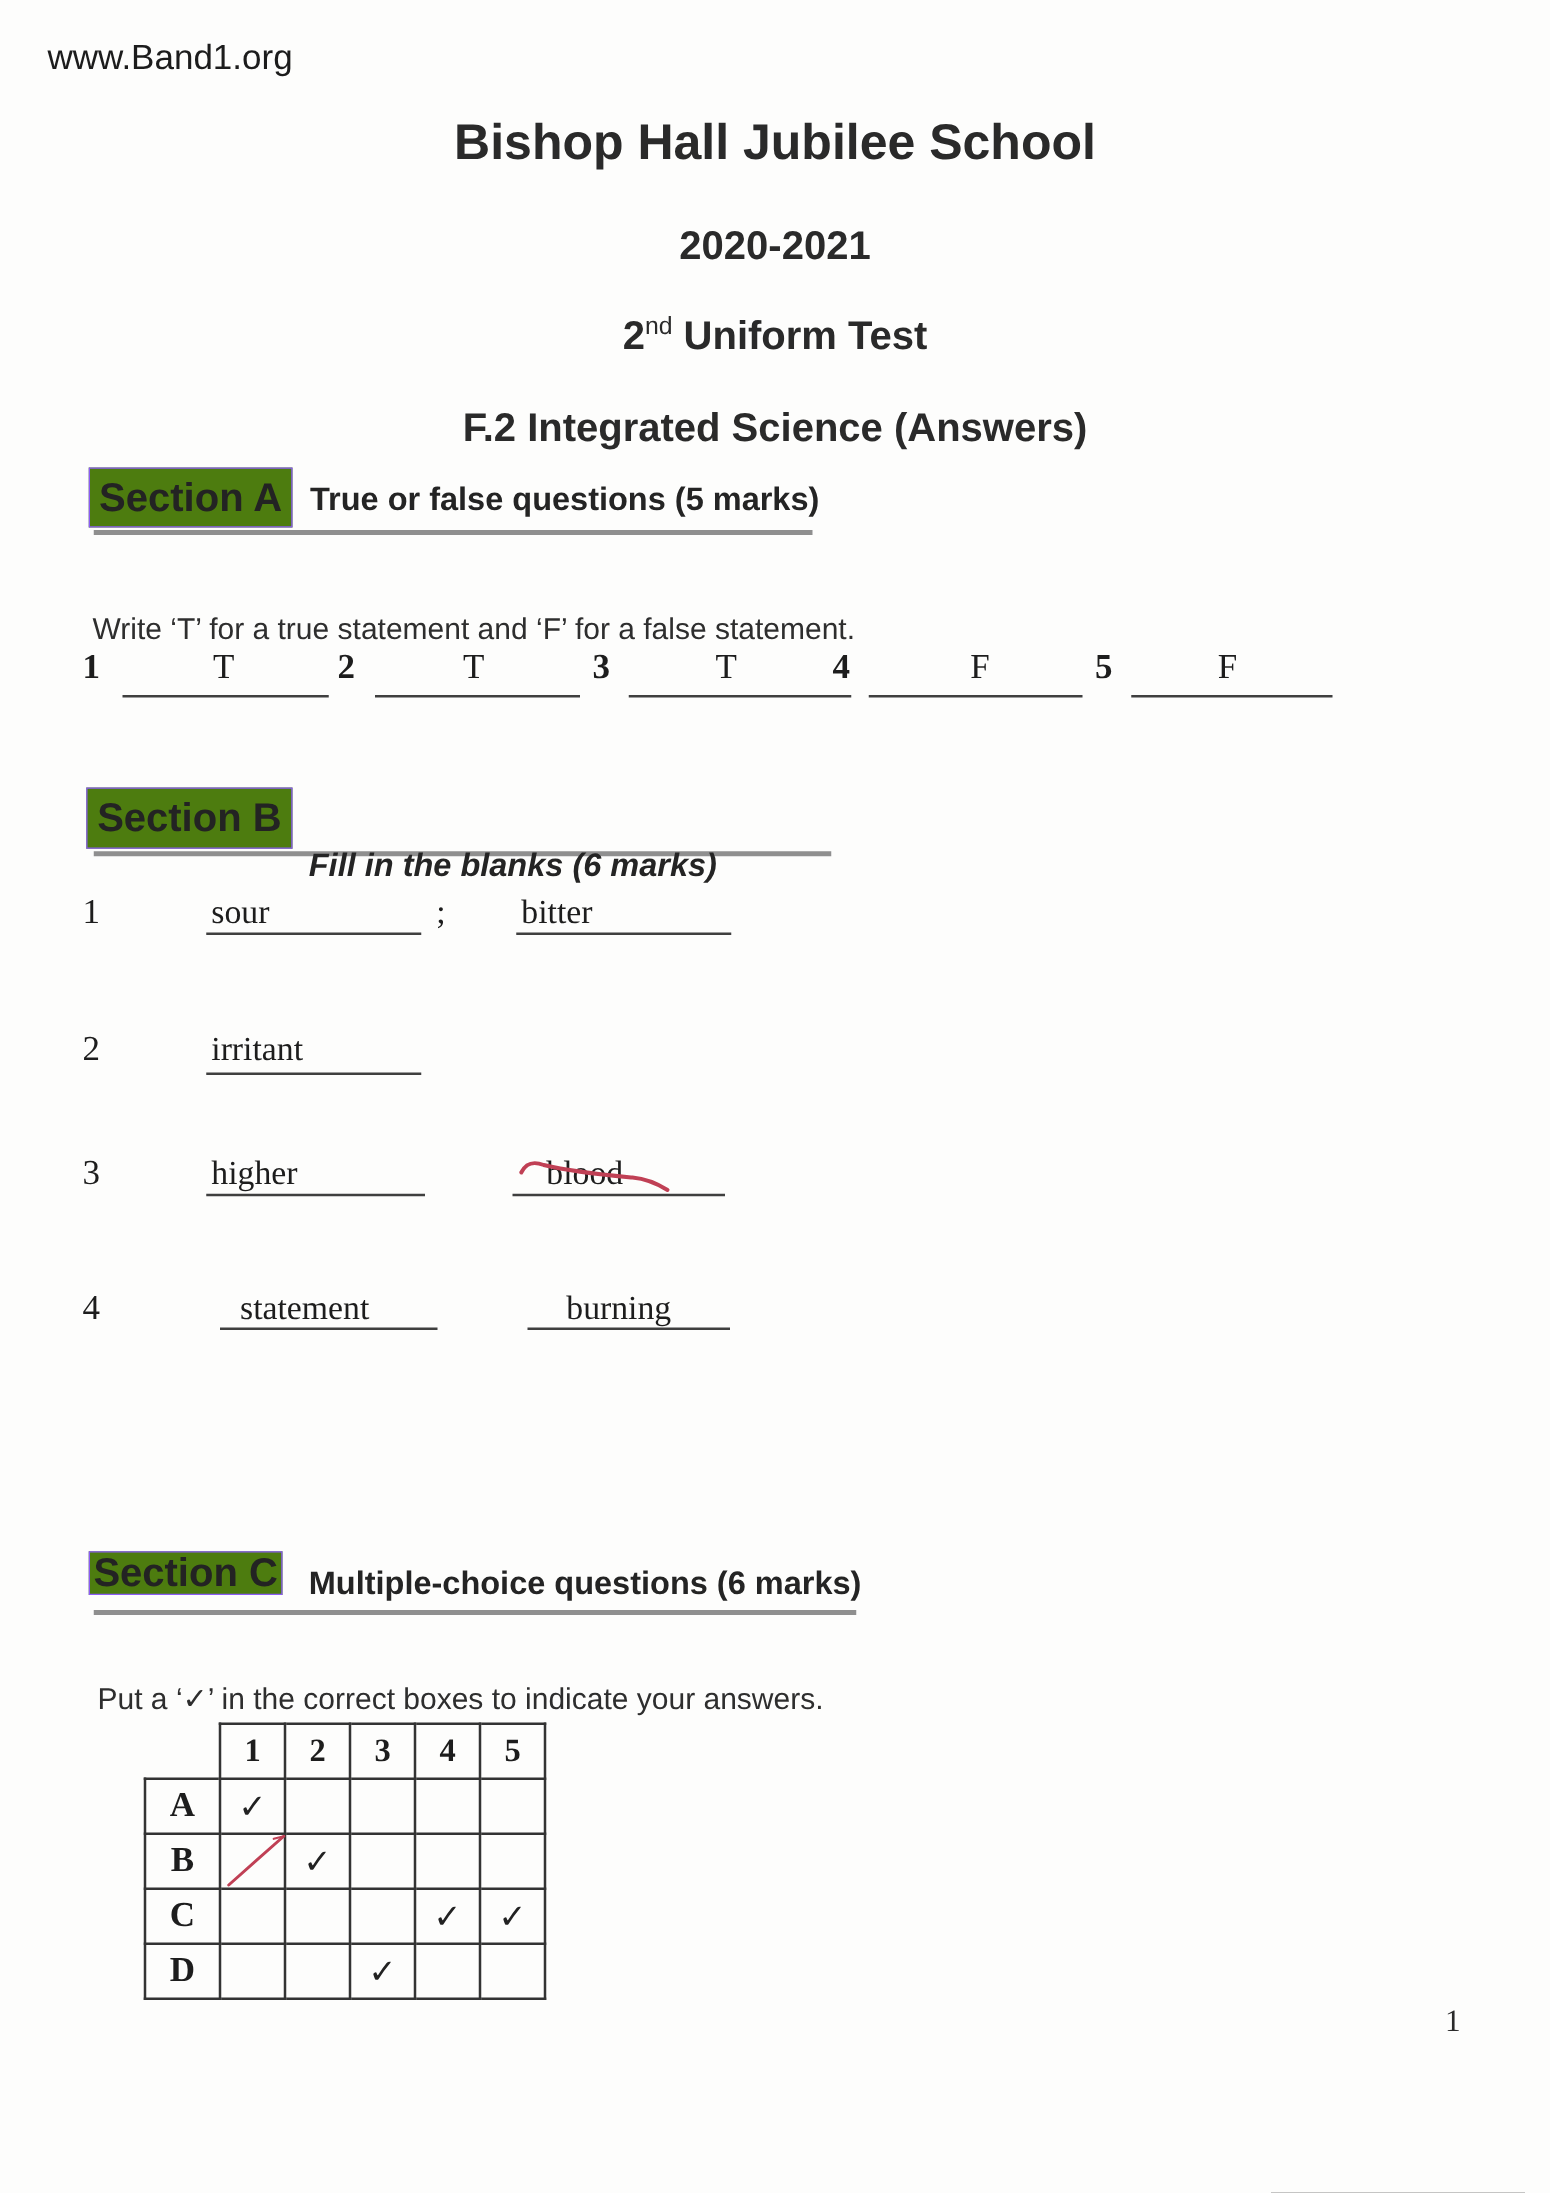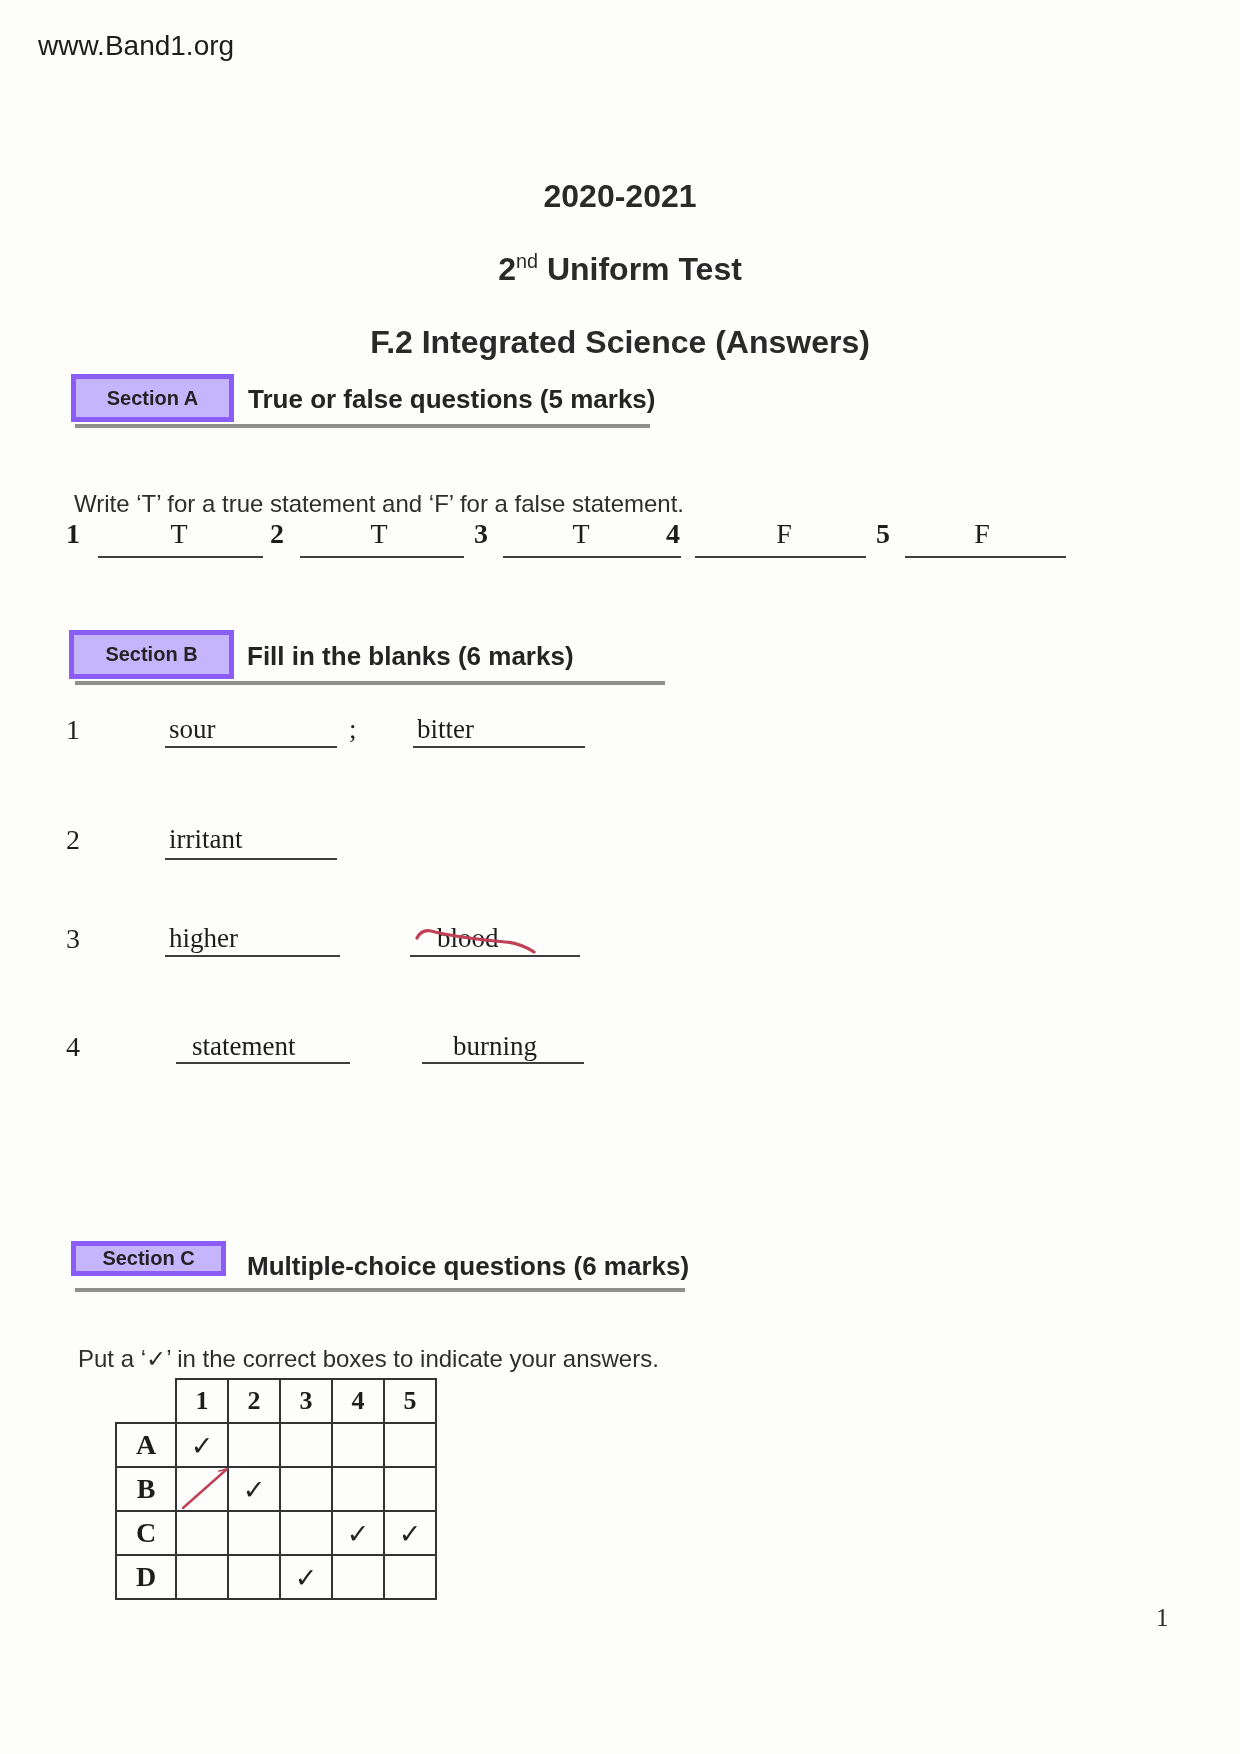--- a/index.html
+++ b/index.html
@@ -11,23 +11,23 @@
   .abs { position:absolute; }
   .center-line {
     position:absolute; left:0; width:1240px; text-align:center;
     font-weight:bold; color:#2a2a2a; white-space:nowrap;
   }
   .watermark { position:absolute; left:38px; top:30px; font-size:28px; color:#1c1c1c; }
   .sup { font-size:0.62em; vertical-align:super; font-weight:normal; }
 
   
   .sec-box {
-    position:absolute; background:#c4b5fd; border:5px solid #8b5cf6;
+    position:absolute; background:#4d7c0f; border:1px solid #8b5cf6;
     display:flex; align-items:center; justify-content:center;
-    font-weight:bold; font-size:20px; color:#232323; box-sizing:border-box;
+    font-weight:bold; font-size:32px; color:#232323; box-sizing:border-box;
   }
   .sec-title { position:absolute; font-weight:bold; font-size:26px; color:#242424; white-space:nowrap; }
   .sec-rule { position:absolute; height:4px; background:#8f8f8f; }
 
   .instr { position:absolute; font-size:24px; color:#2e2e2e; white-space:nowrap;
            font-family:"Liberation Sans","DejaVu Sans",sans-serif;margin-top:32px; }
   .tf-num, .b-num { position:absolute; font-family:"Liberation Serif",serif;
                     font-weight:bold; font-size:28px; color:#1d1d1d; }
   .tf-letter { position:absolute; font-family:"Liberation Serif",serif; font-size:28px;
                color:#1d1d1d; transform:translateX(-50%); }
@@ -47,20 +47,21 @@
 
   svg { display:block; }
 </style>
 </head>
 <body>
 
 <div class="page">
 
   <div class="watermark">www.Band1.org</div>
 
+  <div class="center-line" style="top:92px; font-size:40px;">Bishop Hall Jubilee School</div>
   <div class="center-line" style="top:178px; font-size:32px;">2020-2021</div>
   <div class="center-line" style="top:250px; font-size:32px;"><span>2</span><span class="sup">nd</span><span> Uniform Test</span></div>
   <div class="center-line" style="top:324px; font-size:32px;">F.2 Integrated Science (Answers)</div>
 
   <div class="sec-rule" style="left:75px; top:424px; width:575px;"></div>
   <div class="sec-box" style="left:71px; top:374px; width:163px; height:48px;">Section A</div>
   <div class="sec-title" style="left:248px; top:384px;">True or false questions (5 marks)</div>
   <div class="instr" style="left:74px; top:458px;">Write ‘T’ for a true statement and ‘F’ for a false statement.</div>
 
   <div>
@@ -80,21 +81,21 @@
     <span class="tf-letter" style="left:784px; top:518px;">F</span>
     <div class="ans-line" style="left:695px; top:556px; width:171px;"></div>
 
     <span class="tf-num" style="left:876px; top:518px;">5</span>
     <span class="tf-letter" style="left:982px; top:518px;">F</span>
     <div class="ans-line" style="left:905px; top:556px; width:161px;"></div>
   </div>
 
   <div class="sec-rule" style="left:75px; top:681px; width:590px;"></div>
   <div class="sec-box" style="left:69px; top:630px; width:165px; height:49px;">Section B</div>
-  <div class="sec-title" style="left:247px; top:641px;">Fill in the blanks (6 marks)</div>
+  <div class="sec-title" style="left:247px; top:677px;font-style:italic;">Fill in the blanks (6 marks)</div>
 
   <div>
     <span class="b-num" style="left:66px; top:714px; font-weight:normal;">1</span>
     <span class="b-word" style="left:169px; top:714px;">sour</span>
     <div class="ans-line" style="left:165px; top:746px; width:172px;"></div>
     <span class="b-sep" style="left:349px; top:714px;">;</span>
     <span class="b-word" style="left:417px; top:714px;">bitter</span>
     <div class="ans-line" style="left:413px; top:746px; width:172px;"></div>
   </div>
 

